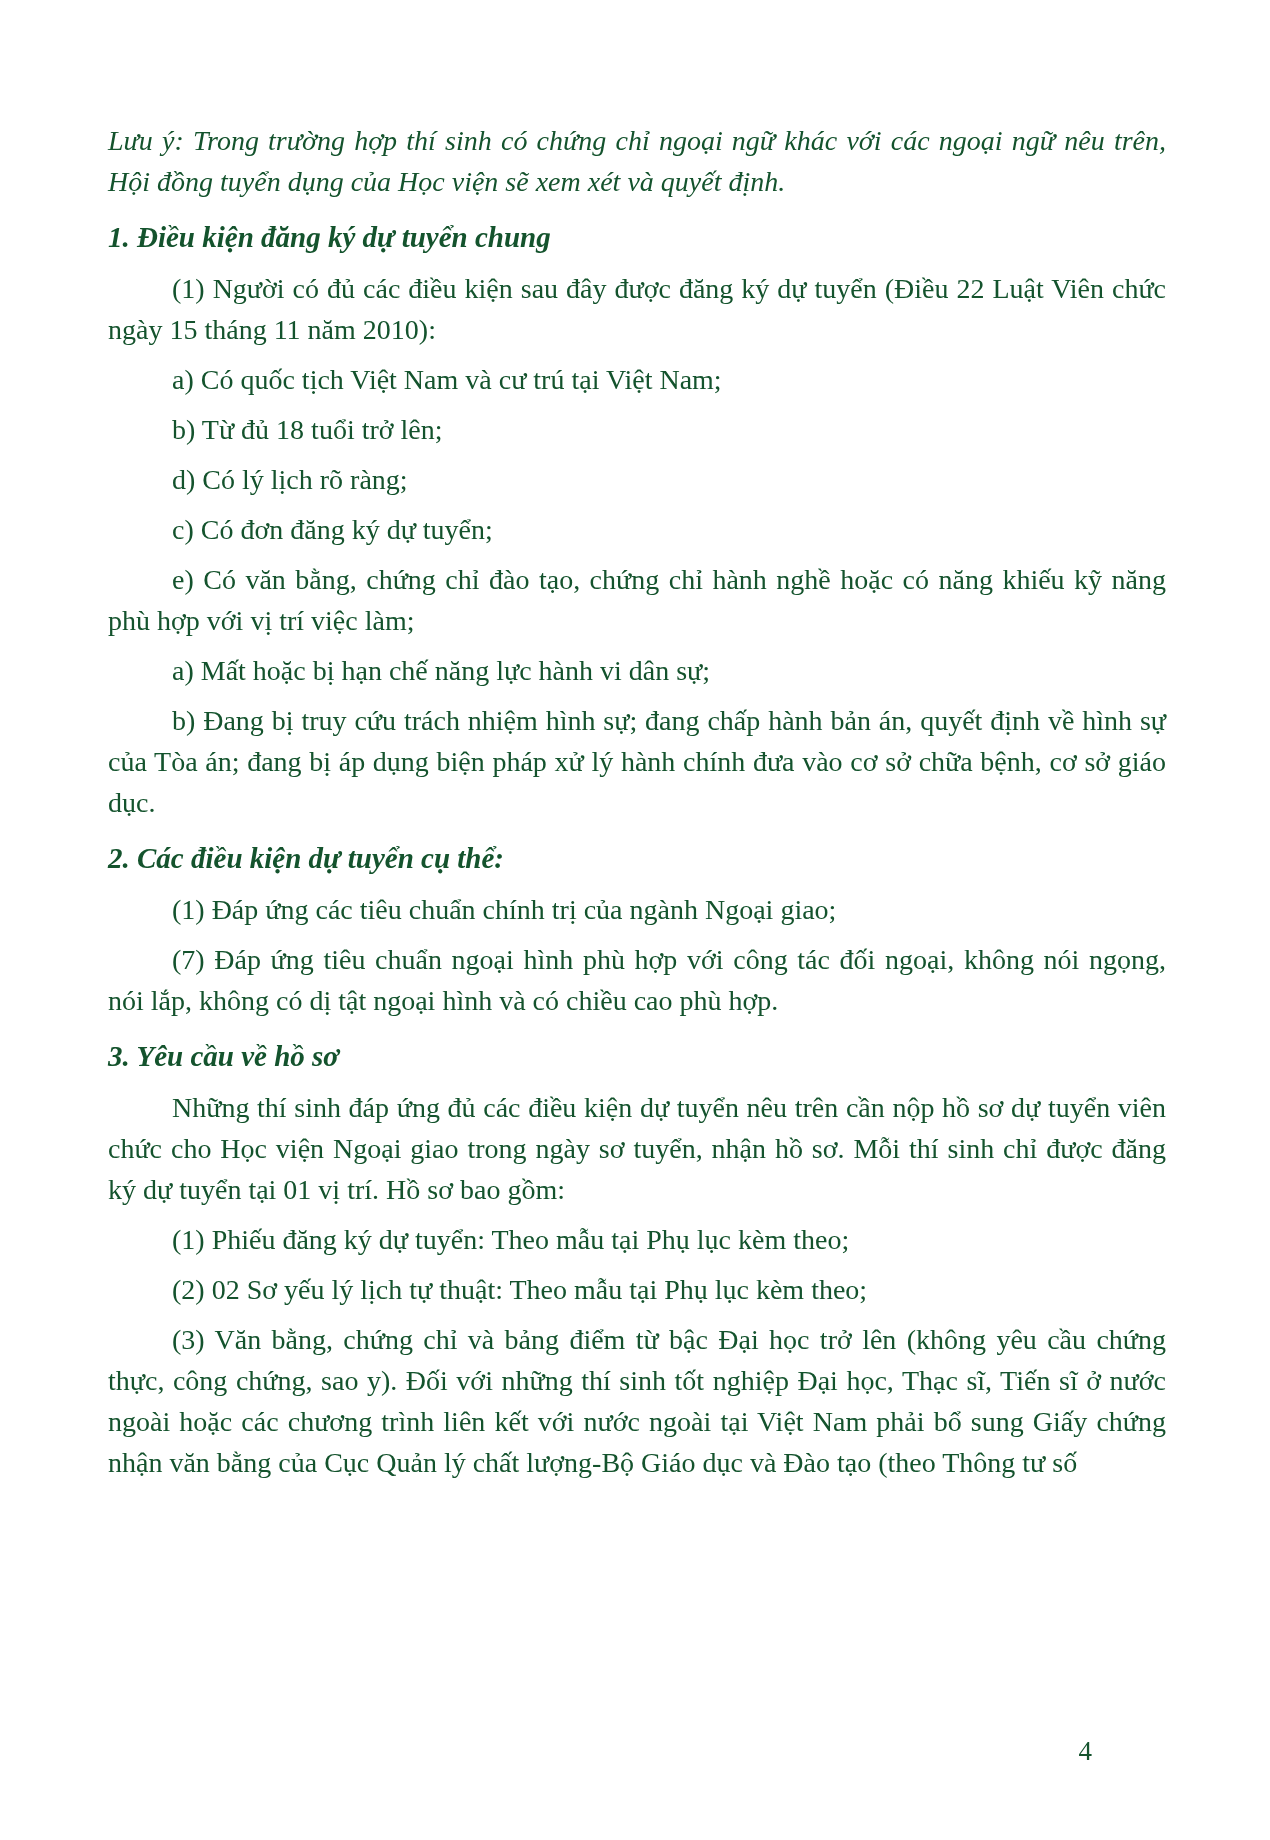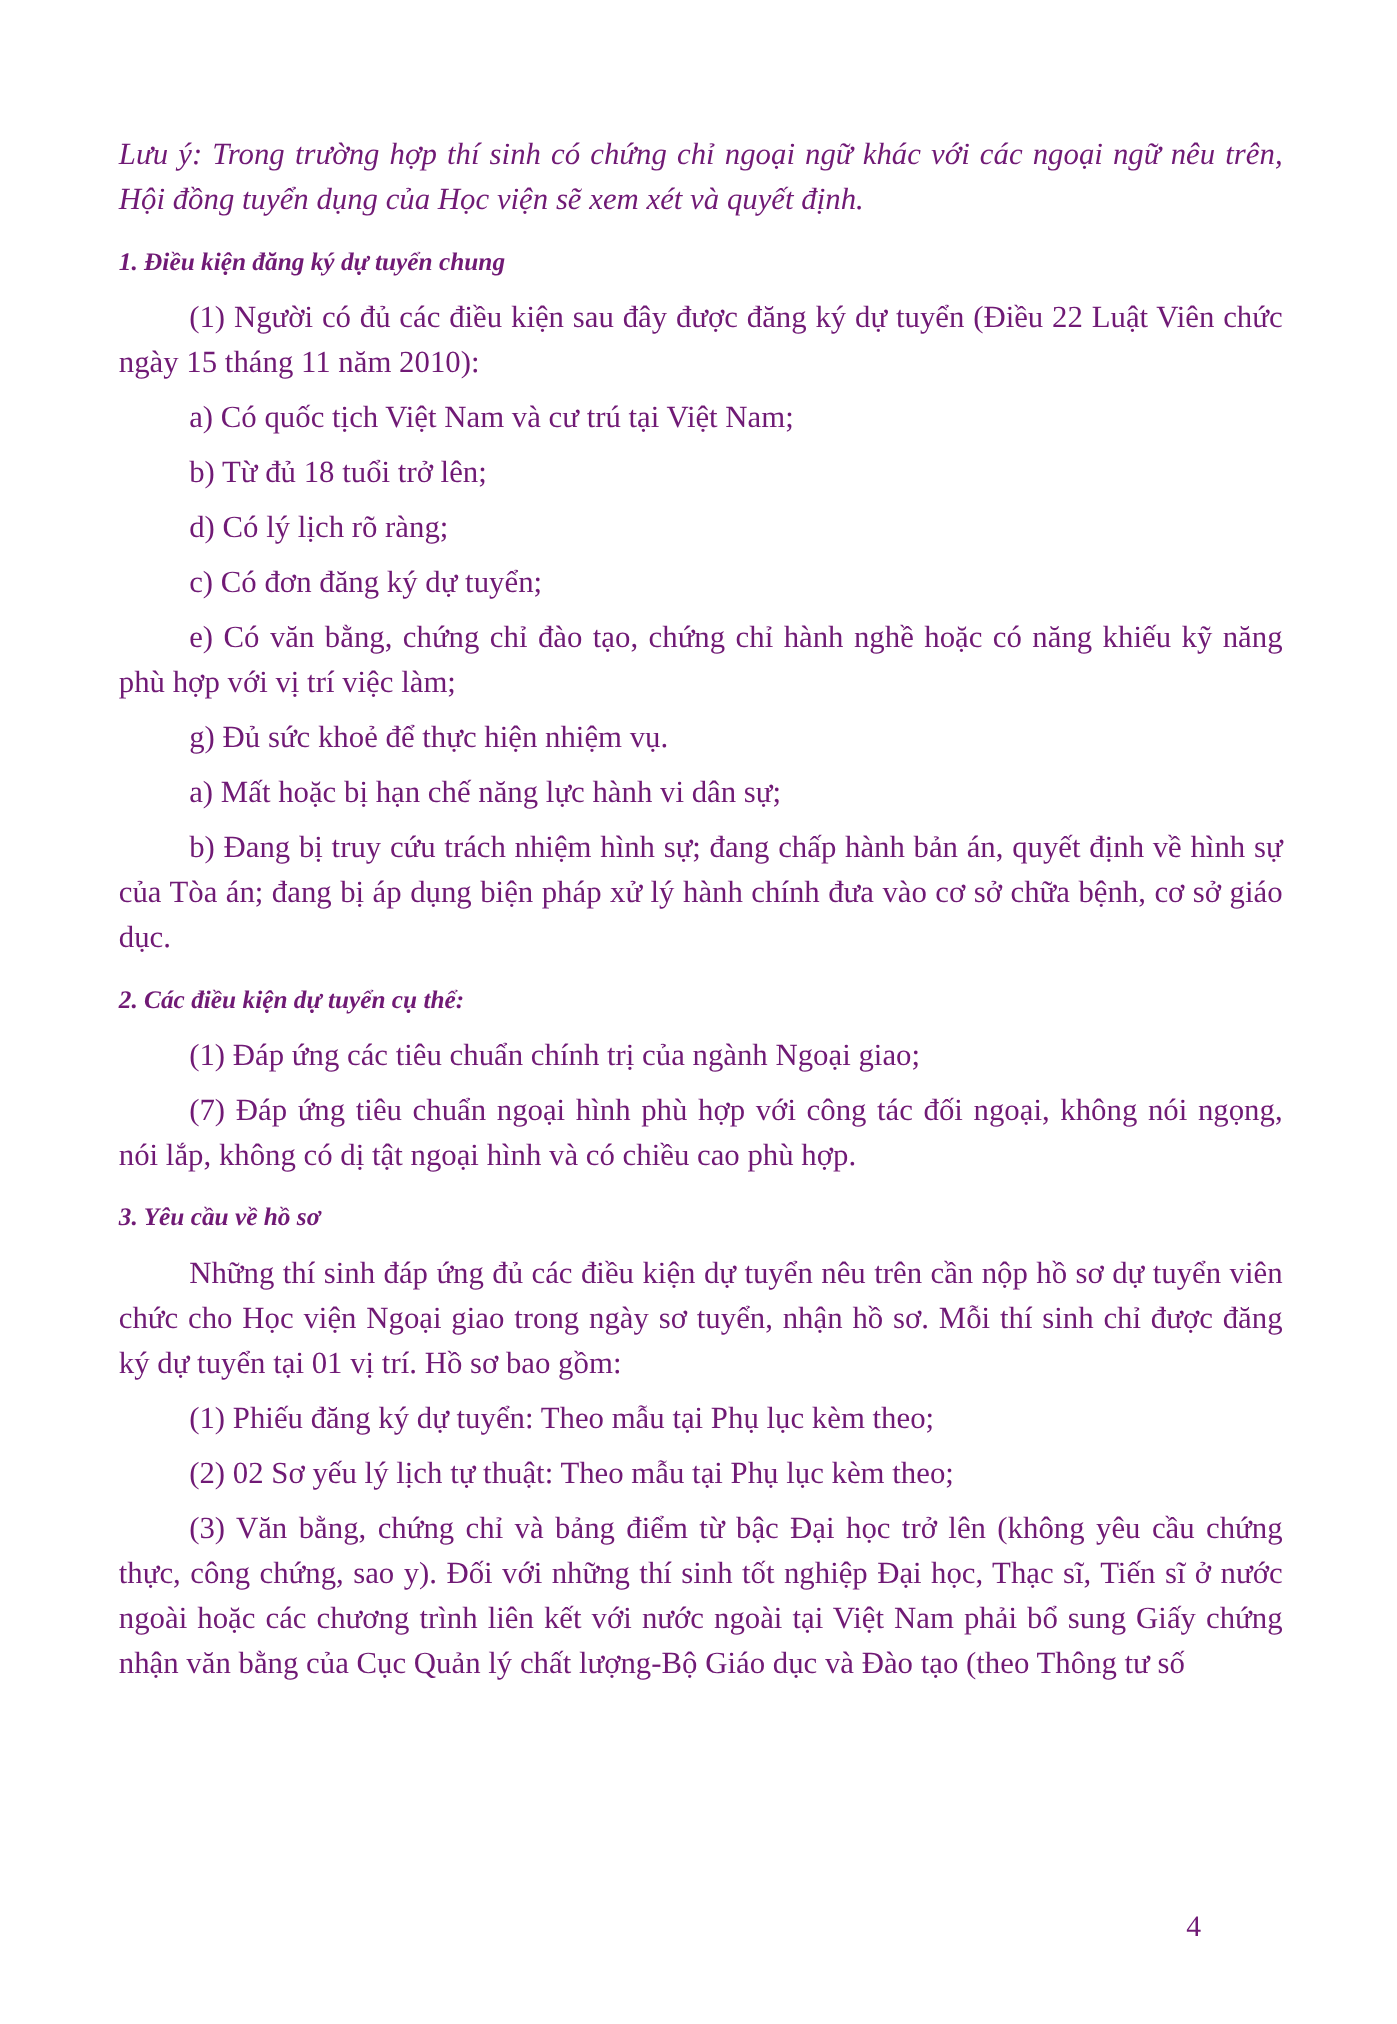--- a/index.html
+++ b/index.html
@@ -6,21 +6,21 @@
     margin: 0;
     padding: 0;
     background: #ffffff;
   }
   .page {
     position: relative;
     width: 1178px;
     height: 1840px;
     background: #ffffff;
     font-family: "Liberation Serif", "DejaVu Serif", serif;
-    color: #701a75;
+    color: #14532d;
     overflow: hidden;
   }
   .doc {
     position: absolute;
     left: 108px;
     top: 120px;
     width: 1058px;
   }
   .doc p {
     margin: 0 0 9px 0;
@@ -38,21 +38,21 @@
   }
   .doc p.h2 {
     font-weight: bold;
     font-size: 29px;
     text-align: left;
     margin: 13px 0 10px 0;
   }
   .doc p.h3 {
     font-weight: bold;
     font-style: italic;
-    font-size: 23px;
+    font-size: 29px;
     text-align: left;
     margin: 15px 0 10px 0;
   }
   .page-number {
     position: absolute;
     top: 1736px;
     right: 86px;
     font-size: 27px;
     line-height: 30px;
   }
@@ -63,21 +63,20 @@
 <div class="page">
   <div class="doc">
     <p class="note">Lưu ý: Trong trường hợp thí sinh có chứng chỉ ngoại ngữ khác với các ngoại ngữ nêu trên, Hội đồng tuyển dụng của Học viện sẽ xem xét và quyết định.</p>
     <p class="h3">1. Điều kiện đăng ký dự tuyển chung</p>
     <p class="indent">(1) Người có đủ các điều kiện sau đây được đăng ký dự tuyển (Điều 22 Luật Viên chức ngày 15 tháng 11 năm 2010):</p>
     <p class="indent">a) Có quốc tịch Việt Nam và cư trú tại Việt Nam;</p>
     <p class="indent">b) Từ đủ 18 tuổi trở lên;</p>
     <p class="indent">d) Có lý lịch rõ ràng;</p>
     <p class="indent">c) Có đơn đăng ký dự tuyển;</p>
     <p class="indent">e) Có văn bằng, chứng chỉ đào tạo, chứng chỉ hành nghề hoặc có năng khiếu kỹ năng phù hợp với vị trí việc làm;</p>
-    <p class="indent">g) Đủ sức khoẻ để thực hiện nhiệm vụ.</p>
     <p class="indent">a) Mất hoặc bị hạn chế năng lực hành vi dân sự;</p>
     <p class="indent">b) Đang bị truy cứu trách nhiệm hình sự; đang chấp hành bản án, quyết định về hình sự của Tòa án; đang bị áp dụng biện pháp xử lý hành chính đưa vào cơ sở chữa bệnh, cơ sở giáo dục.</p>
     <p class="h3">2. Các điều kiện dự tuyển cụ thể:</p>
     <p class="indent">(1) Đáp ứng các tiêu chuẩn chính trị của ngành Ngoại giao;</p>
     <p class="indent">(7) Đáp ứng tiêu chuẩn ngoại hình phù hợp với công tác đối ngoại, không nói ngọng, nói lắp, không có dị tật ngoại hình và có chiều cao phù hợp.</p>
     <p class="h3">3. Yêu cầu về hồ sơ</p>
     <p class="indent">Những thí sinh đáp ứng đủ các điều kiện dự tuyển nêu trên cần nộp hồ sơ dự tuyển viên chức cho Học viện Ngoại giao trong ngày sơ tuyển, nhận hồ sơ. Mỗi thí sinh chỉ được đăng ký dự tuyển tại 01 vị trí. Hồ sơ bao gồm:</p>
     <p class="indent">(1) Phiếu đăng ký dự tuyển: Theo mẫu tại Phụ lục kèm theo;</p>
     <p class="indent">(2) 02 Sơ yếu lý lịch tự thuật: Theo mẫu tại Phụ lục kèm theo;</p>
     <p class="indent">(3) Văn bằng, chứng chỉ và bảng điểm từ bậc Đại học trở lên (không yêu cầu chứng thực, công chứng, sao y). Đối với những thí sinh tốt nghiệp Đại học, Thạc sĩ, Tiến sĩ ở nước ngoài hoặc các chương trình liên kết với nước ngoài tại Việt Nam phải bổ sung Giấy chứng nhận văn bằng của Cục Quản lý chất lượng-Bộ Giáo dục và Đào tạo (theo Thông tư số</p>

